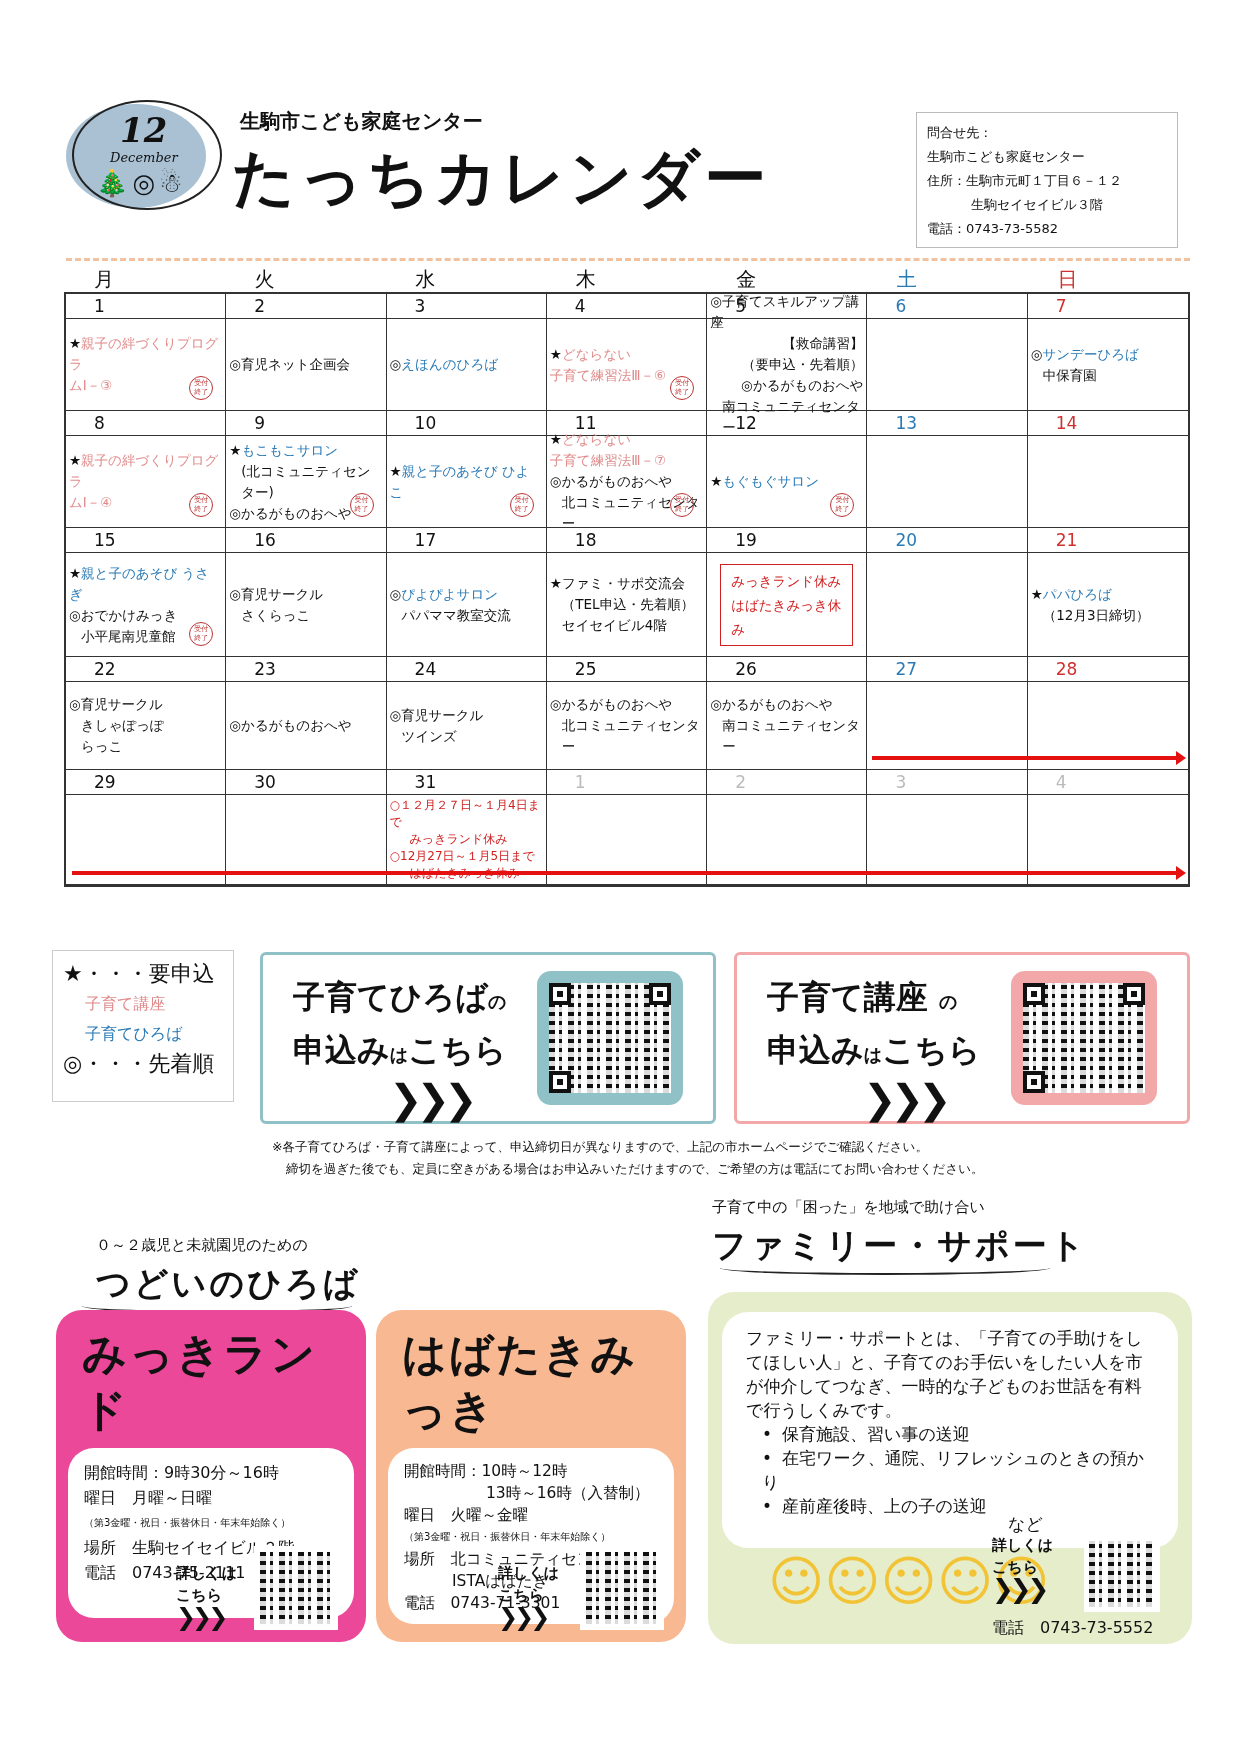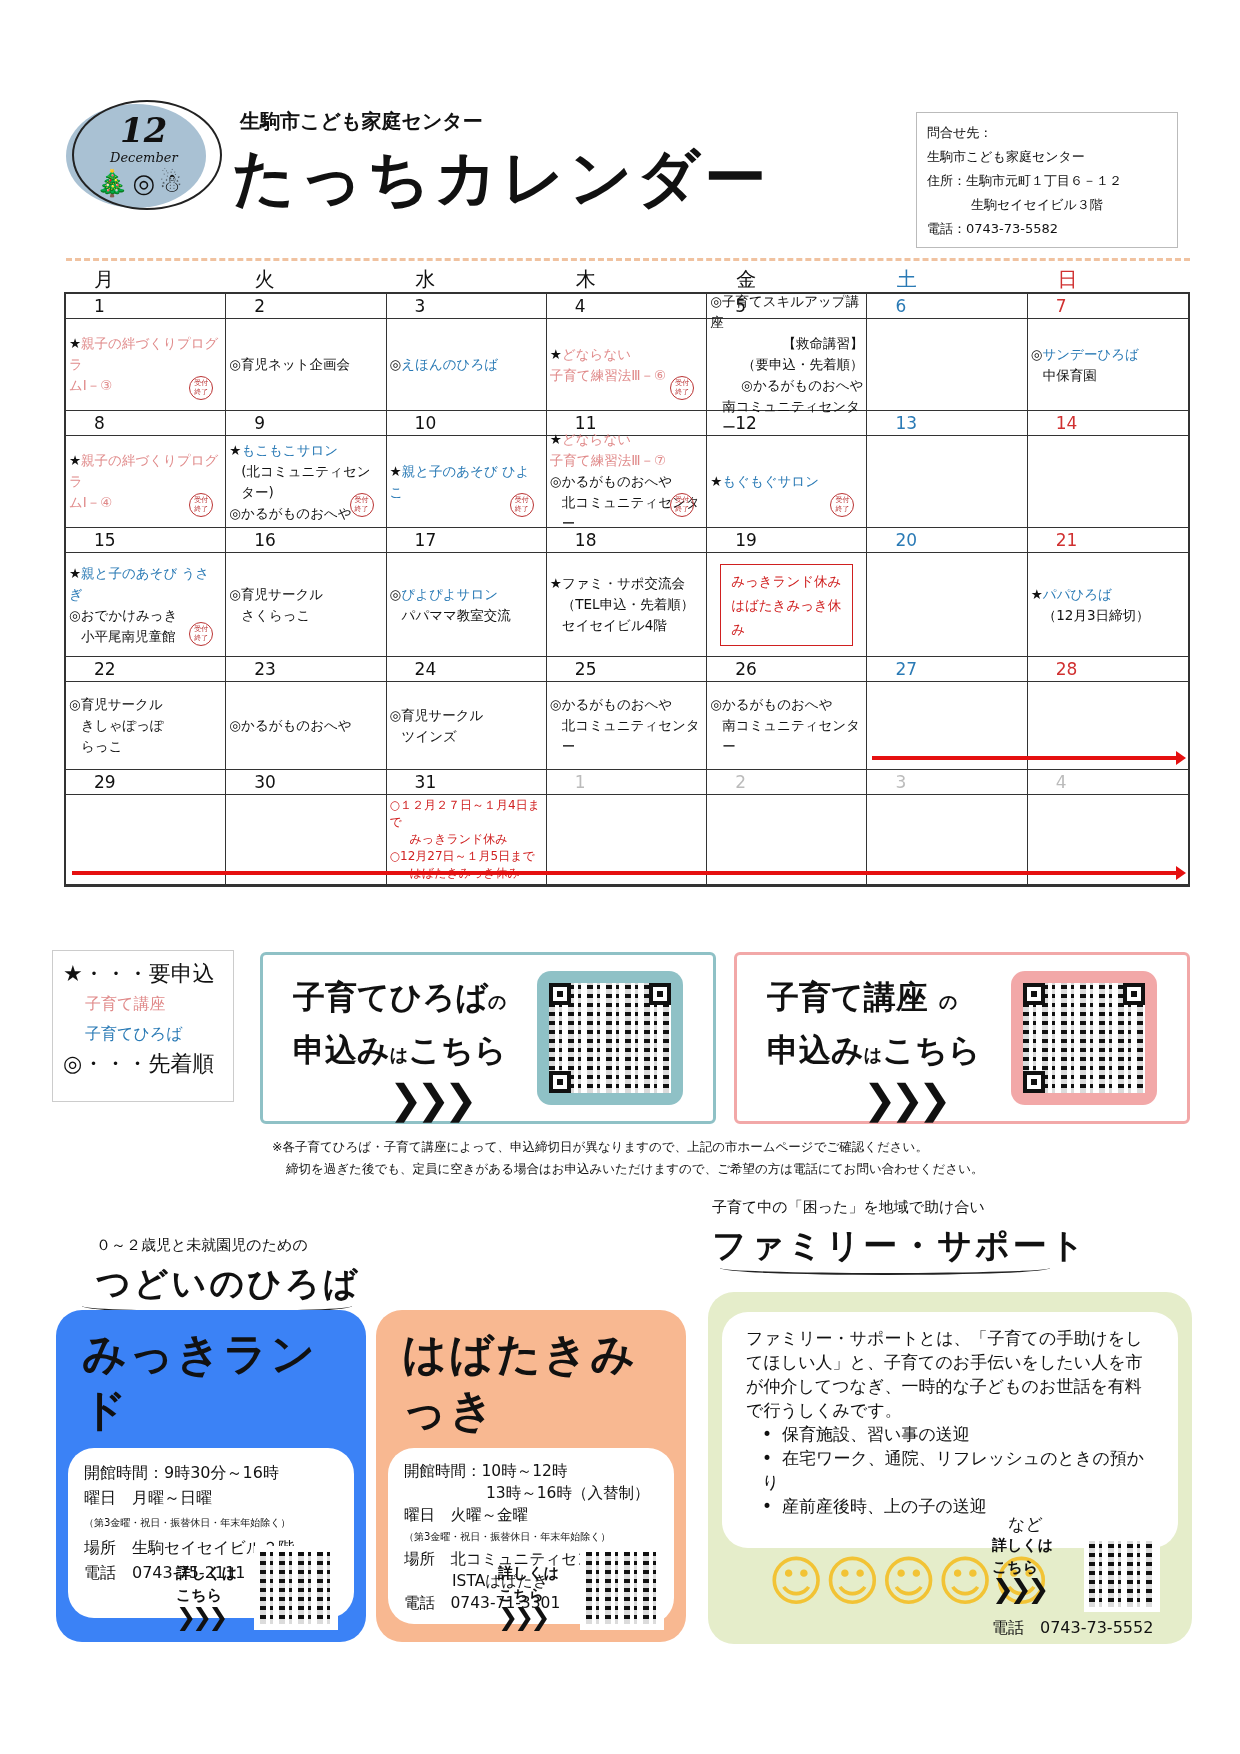--- a/index.html
+++ b/index.html
@@ -325,21 +325,21 @@
   <div>※各子育てひろば・子育て講座によって、申込締切日が異なりますので、上記の市ホームページでご確認ください。</div>
   <div style="padding-left:14px">締切を過ぎた後でも、定員に空きがある場合はお申込みいただけますので、ご希望の方は電話にてお問い合わせください。</div>
 </div>
 
 <div class="abs" style="left:96px; top:1216px;margin-top:20px;">
   <div class="section-sub">０～２歳児と未就園児のための</div>
   <div class="section-title" style="margin-top:6px">つどいのひろば</div>
   <div class="swirl" style="width:270px; margin-left:-14px; margin-top:-8px;"></div>
 </div>
 
-<div class="abs facility" style="left:56px; background:#3b82f6;">
+<div class="abs facility" style="left:56px; background:#ec4899;">
   <div class="fname">みっきランド</div>
   <div class="info" style="height:170px">
     <div>開館時間：9時30分～16時</div>
     <div>曜日　月曜～日曜</div>
     <div class="note-s">（第3金曜・祝日・振替休日・年末年始除く）</div>
     <div>場所　生駒セイセイビル３階</div>
     <div>電話　0743-75-2111</div>
   </div>
   <div class="more" style="left:120px">
     <div>詳しくは</div>

